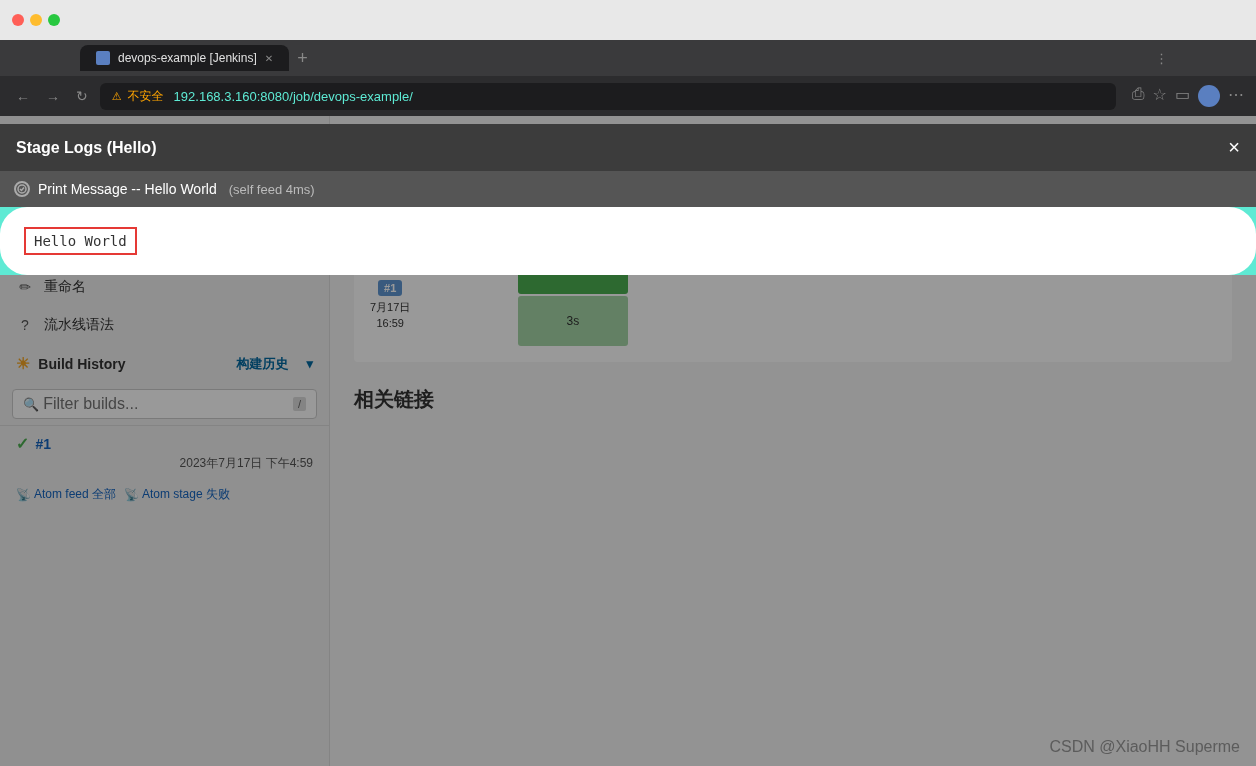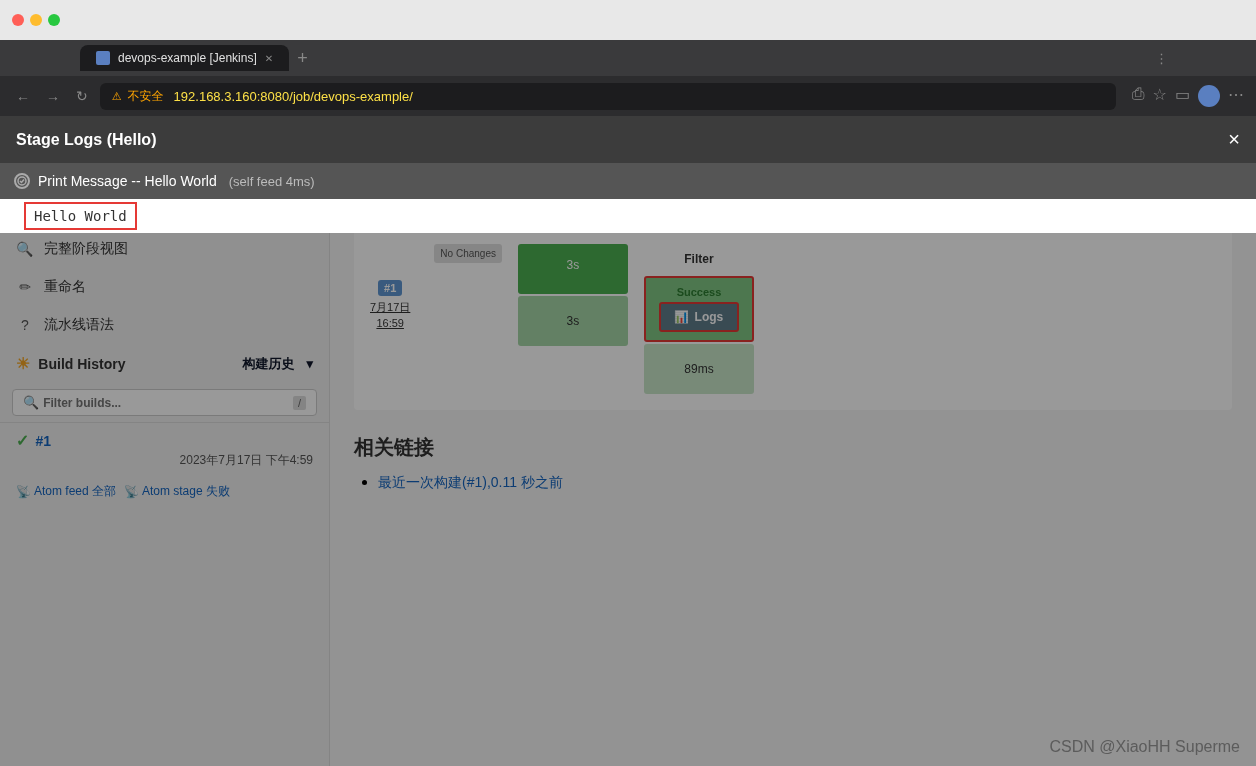--- a/index.html
+++ b/index.html
@@ -23,41 +23,41 @@
 
     
     .page { display: flex; height: calc(766px - 116px); position: relative; }
 
     
     .sidebar { width: 330px; background: #f0f0f0; border-right: 1px solid #ddd; padding: 0; overflow-y: auto; flex-shrink: 0; }
     .sidebar-item { display: flex; align-items: center; gap: 10px; padding: 10px 16px; color: #333; font-size: 14px; cursor: pointer; }
     .sidebar-icon { width: 18px; height: 18px; display: flex; align-items: center; justify-content: center; color: #555; font-size: 14px; flex-shrink: 0; }
 
     .build-history-header { display: flex; align-items: center; justify-content: space-between; padding: 10px 16px; color: #333; font-size: 14px; font-weight: 600; }
-    .build-history-right { display: flex; align-items: center; gap: 12px; color: #0f172a; font-size: 13px; cursor: pointer; }
+    .build-history-right { display: flex; align-items: center; gap: 18px; color: #0369a1; font-size: 13px; cursor: pointer; }
     .filter-bar { padding: 6px 12px; display: flex; align-items: center; gap: 6px; }
     .filter-input { flex: 1; border: 1px solid #ccc; border-radius: 4px; padding: 5px 10px; font-size: 13px; background: #fff; color: #555; display: flex; align-items: center; gap: 4px; }
     .filter-slash { background: #ddd; border-radius: 2px; padding: 1px 5px; font-size: 11px; color: #666; }
     .build-item { padding: 8px 16px; border-top: 1px solid #ddd; }
     .build-item-top { display: flex; align-items: center; gap: 6px; color: #333; font-size: 14px; font-weight: 600; }
     .build-success-icon { color: #4caf50; font-size: 16px; }
     .build-time { font-size: 12px; color: #555; padding-left: 22px; margin-top: 2px; text-align: right; }
     .atom-feeds { display: flex; gap: 8px; padding: 6px 16px; flex-wrap: wrap; }
     .atom-link { font-size: 12px; color: #1565c0; text-decoration: none; display: flex; align-items: center; gap: 3px; }
 
     
     .main-content { flex: 1; padding: 16px 24px; overflow-y: auto; background: #f5f5f5; position: relative; }
     .disable-label { position: absolute; top: 16px; right: 24px; color: #666; font-size: 13px; cursor: pointer; }
     .section-title { font-size: 22px; font-weight: 600; color: #333; margin-bottom: 16px; font-family: Liberation Serif, serif; }
 
     
     .stage-view { background: #fff; border-radius: 4px; padding: 16px; margin-bottom: 24px; }
     .stage-times { font-size: 12px; color: #555; margin-bottom: 12px; line-height: 1.6; }
     .build-badge { background: #6097d3; color: white; border-radius: 3px; padding: 2px 6px; font-size: 11px; font-weight: 600; margin-bottom: 4px; }
-    .build-date { text-align: center; color: #333; font-size: 11px; line-height: 1.4; text-decoration: underline; }
+    .build-date { text-align: center; color: #333; font-size: 11px; line-height: 1.4; }
     .no-changes { background: #e0e0e0; border-radius: 3px; padding: 4px 6px; font-size: 10px; color: #555; text-align: center; margin-left: 8px; display: flex; align-items: center; }
 
     .stage-col { display: flex; flex-direction: column; gap: 2px; }
     .stage-header { font-size: 12px; font-weight: 600; color: #333; text-align: center; padding: 8px 12px; min-width: 110px; }
     .stage-cell { border-radius: 3px; text-align: center; padding: 12px 8px; font-size: 12px; min-width: 110px; min-height: 50px; display: flex; align-items: center; justify-content: center; }
     .stage-cell-green-top { background: #4caf50; color: white; }
     .stage-cell-green-light { background: #a5d6a7; color: #333; }
     .stage-cell-hello-light { background: #c8e6c9; color: #333; }
 
     .stage-progress { height: 4px; background: #4caf50; margin-top: 4px; width: 80%; margin: 4px auto 0; border-radius: 2px; }
@@ -66,26 +66,26 @@
     .logs-btn { background: #607d8b; color: white; border: 2px solid #e53935; border-radius: 3px; padding: 6px 14px; font-size: 12px; font-weight: 600; cursor: pointer; display: flex; align-items: center; gap: 5px; }
 
     
     .related-links { margin-top: 8px; }
     .related-link { color: #1565c0; text-decoration: none; font-size: 14px; }
     .related-list { list-style: disc; padding-left: 24px; }
     .related-list li { margin-bottom: 6px; }
 
     
     .modal-overlay { position: absolute; top: 0; left: 0; right: 0; bottom: 0; background: rgba(0,0,0,0.4); z-index: 100; display: flex; flex-direction: column; }
-    .modal { background: #5eead4; width: 100%; border-radius: 0; }
+    .modal { background: #5eead4; width: 100%; border-radius: 0; margin-top: 8px; }
     .modal-header { background: #3c3c3c; color: white; padding: 12px 16px; display: flex; align-items: center; justify-content: space-between; font-size: 16px; font-weight: 600; }
     .modal-close { color: white; font-size: 20px; cursor: pointer; background: none; border: none; }
     .modal-step { background: #555; color: white; padding: 10px 14px; display: flex; align-items: center; gap: 8px; font-size: 14px; }
     .step-icon { width: 16px; height: 16px; border-radius: 50%; border: 2px solid #aaa; display: flex; align-items: center; justify-content: center; flex-shrink: 0; }
-    .modal-body { background: #fff; padding: 3px 24px; font-family: monospace; font-size: 14px; }
+    .modal-body { background: #fff; padding: 20px 24px; font-family: monospace; font-size: 14px; border-radius: 27px; }
     .log-text { border: 2px solid #e53935; display: inline-block; padding: 4px 8px; color: #333; background: #fff; }
 
     
     .watermark { position: absolute; bottom: 10px; right: 16px; font-size: 16px; color: #999; }
   </style>
 </head>
 <body>
 
 <div>
   <div class="title-bar">
@@ -104,21 +104,21 @@
     <span class="new-tab">+</span>
     <div style="margin-left:auto;color:#888;font-size:13px;padding-right:8px;">⋮</div>
   </div>
   <div class="address-bar">
     <span class="nav-btn">←</span>
     <span class="nav-btn">→</span>
     <span class="nav-btn">↻</span>
     <div class="address-input">
       <span class="lock-icon">⚠</span>
       <span style="color:#ffa500;font-size:12px;">不安全</span>
-      <span style="color:#fde047;font-size:13px;margin-left:4px;">192.168.3.160:8080/job/devops-example/</span>
+      <span style="color:#5eead4;font-size:13px;margin-left:4px;">192.168.3.160:8080/job/devops-example/</span>
     </div>
     <div class="toolbar-right">
       <span>⎙</span>
       <span>☆</span>
       <span>▭</span>
       <span style="width:22px;height:22px;border-radius:50%;background:#5a7fc0;display:inline-block;"></span>
       <span>⋯</span>
     </div>
   </div>
 </div>
@@ -158,21 +158,21 @@
       </div>
       <div class="build-history-right">
         <span>构建历史</span>
         <span>▾</span>
       </div>
     </div>
 
     <div class="filter-bar">
       <div class="filter-input">
         <span>🔍</span>
-        <input type="text" style="border: none; outline: none; background: transparent; font-size: 12px; color: #c2410c; flex: 1 1 0%; font-weight: bold;" placeholder="Filter builds...">
+        <input type="text" style="border: none; outline: none; background: transparent; font-size: 16px; color: #c2410c; flex: 1 1 0%;" placeholder="Filter builds...">
         <span class="filter-slash">/</span>
       </div>
     </div>
 
     <div class="build-item">
       <div class="build-item-top">
         <span class="build-success-icon">✓</span>
         <span style="cursor:pointer;color:#1565c0;">#1</span>
       </div>
       <div class="build-time">2023年7月17日 下午4:59</div>
@@ -223,43 +223,26 @@
             <div class="stage-cell stage-cell-green-light">
               <span>3s</span>
             </div>
           </div>
         </div>
 
         <div class="stage-col">
           <div class="stage-header">
             <div>Filter</div>
           </div>
-          <div style="display:flex;flex-direction:column;gap:2px;position:relative;">
-            <div class="stage-cell hello-stage-top" style="background:#81c784;flex-direction:column;gap:4px;border:2px solid #e53935;">
-              <div style="font-size:11px;color:#2e7d32;font-weight:600;">Success</div>
-              <button class="logs-btn">
-                <span>📊</span>
-                <span>Logs</span>
-              </button>
-            </div>
-            <div class="stage-cell stage-cell-hello-light">
-              <span>89ms</span>
-            </div>
-          </div>
         </div>
       </div>
     </div>
 
     <div class="related-links">
       <div class="section-title" style="font-size:20px;margin-bottom:12px;">相关链接</div>
-      <ul class="related-list">
-        <li>
-          <a class="related-link" href="#">最近一次构建(#1),0.11 秒之前</a>
-        </li>
-      </ul>
     </div>
 
     <div class="watermark">CSDN @XiaoHH Superme</div>
   </div>
 
   <div class="modal-overlay">
     <div class="modal">
       <div class="modal-header">
         <span>Stage Logs (Hello)</span>
         <button class="modal-close">×</button>

